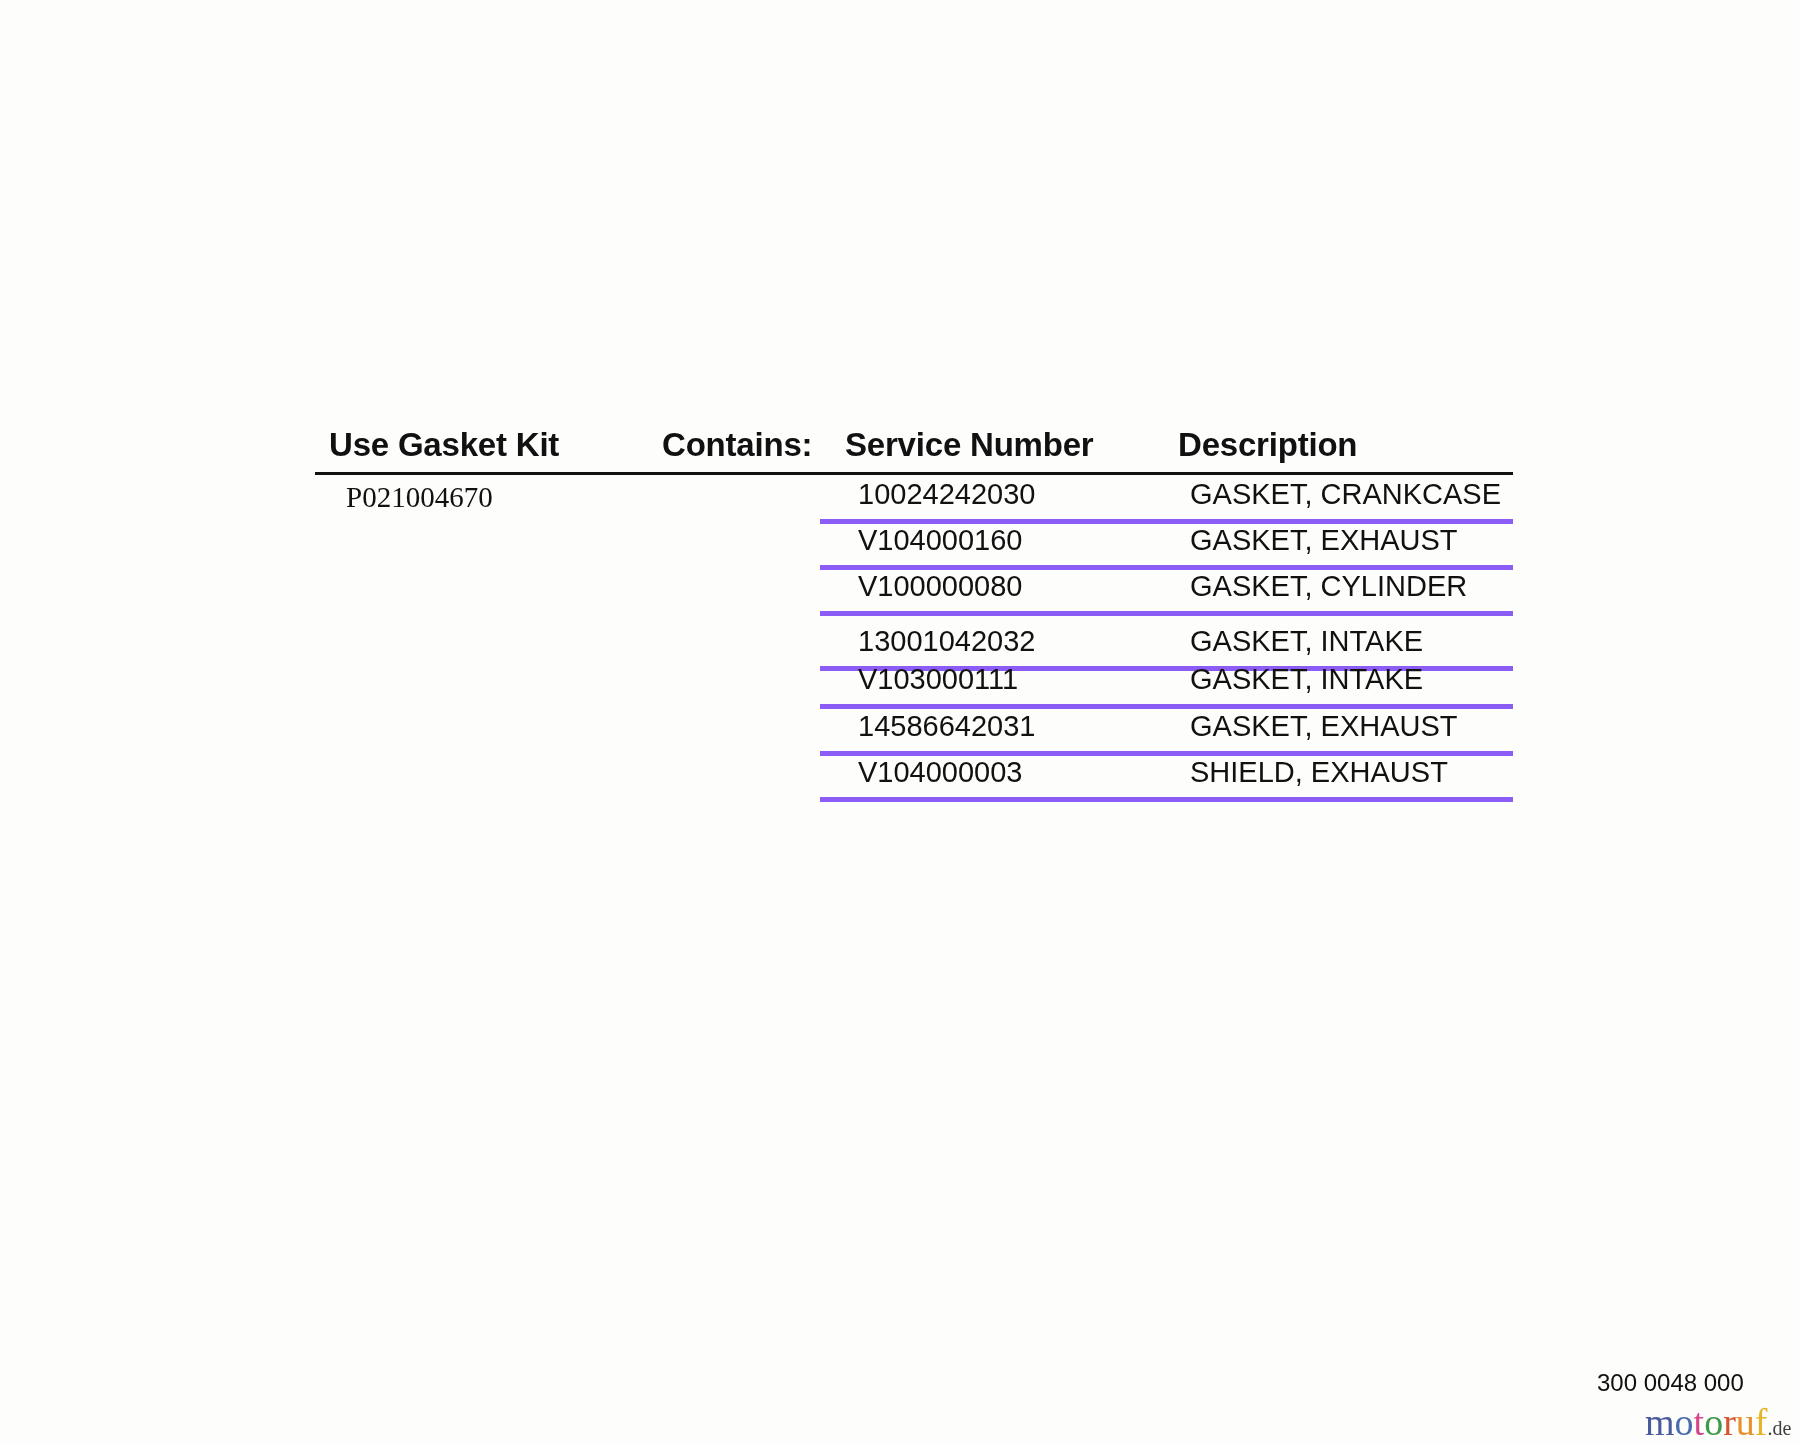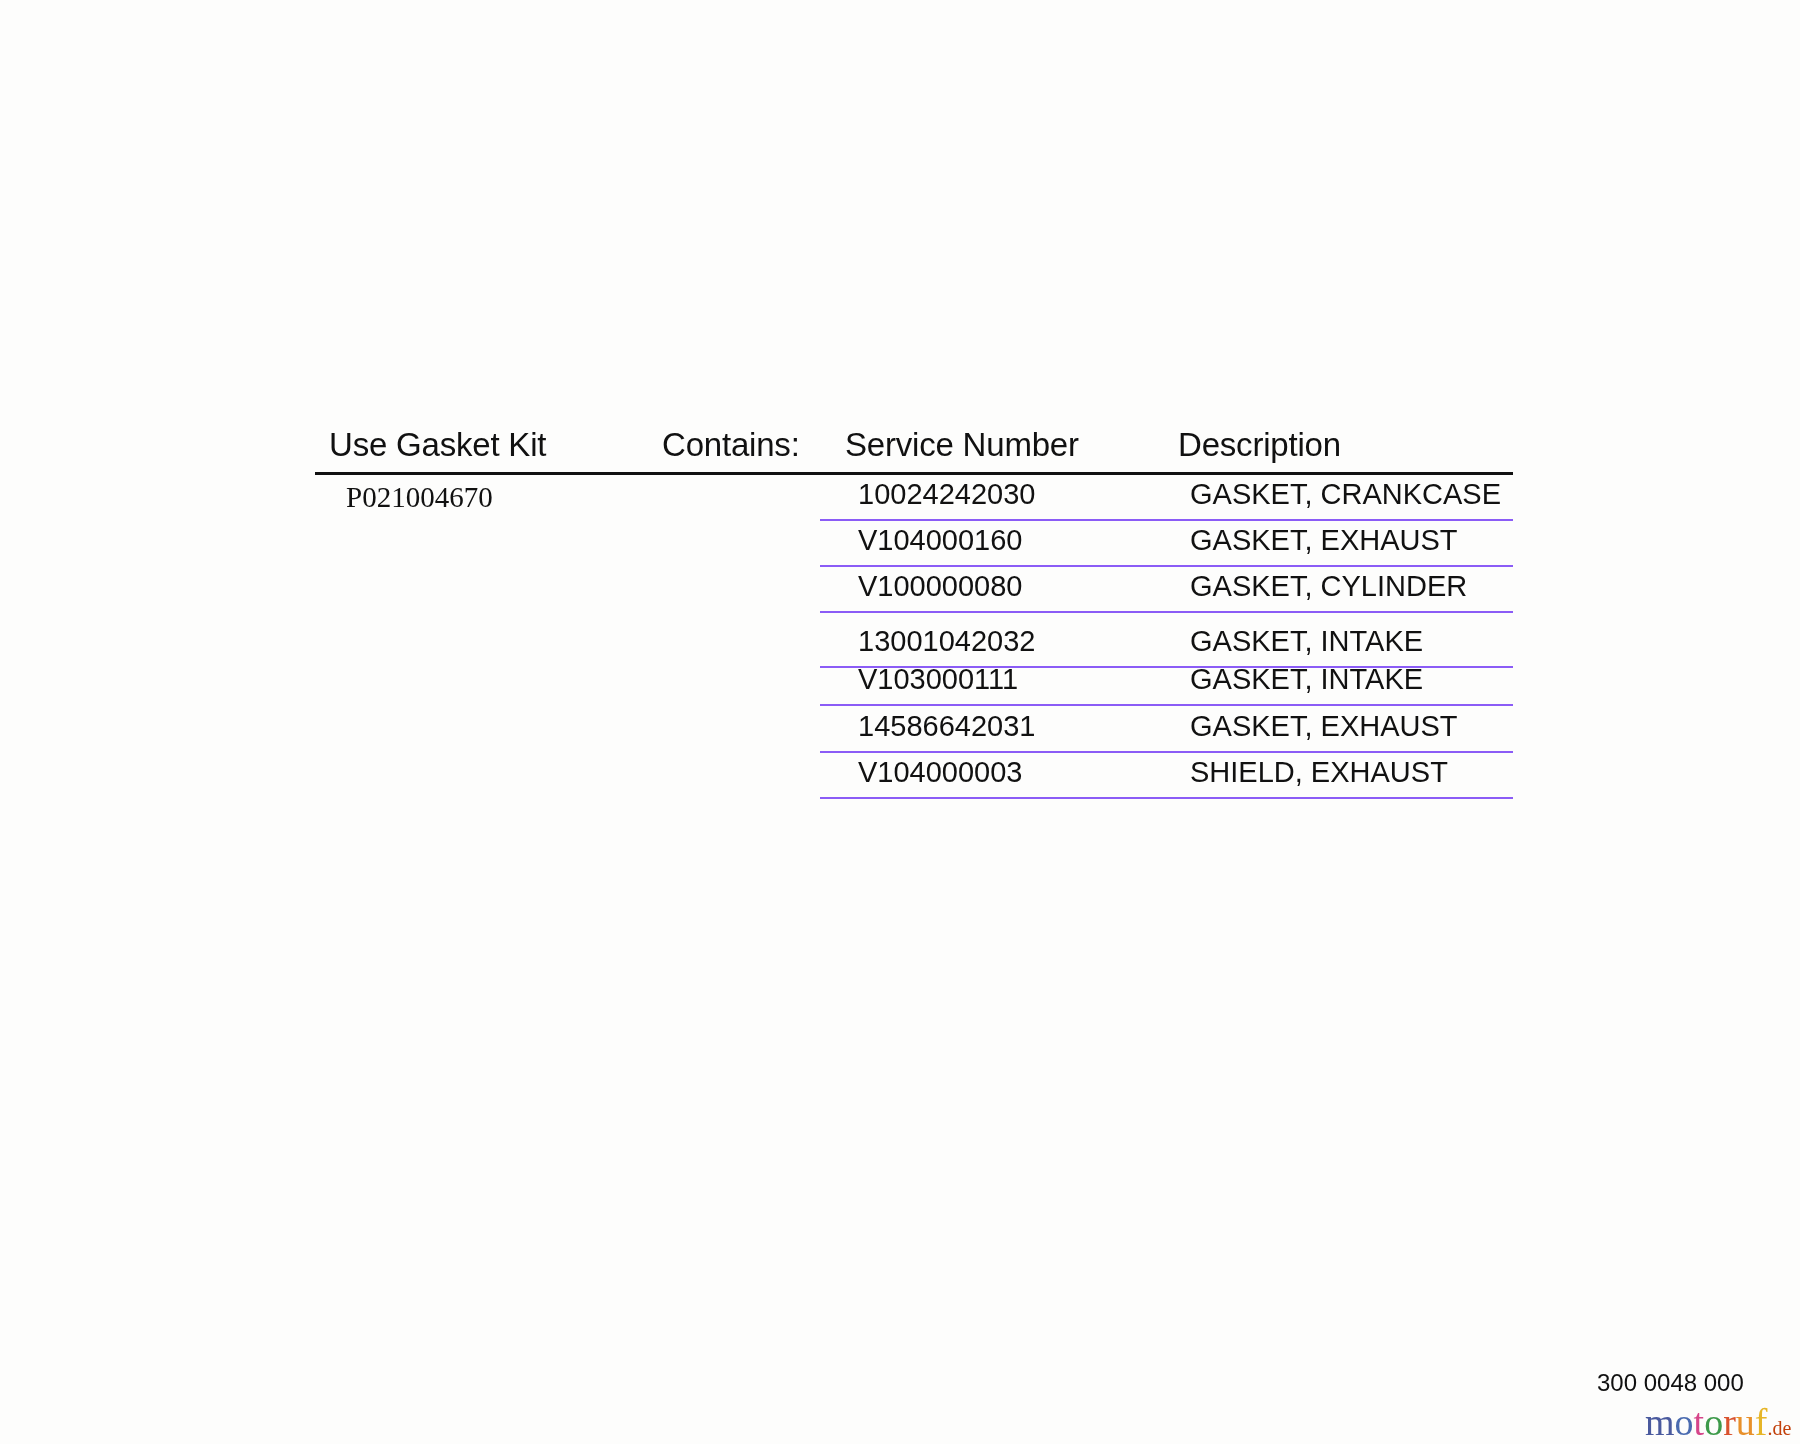--- a/index.html
+++ b/index.html
@@ -1,29 +1,29 @@
 <!DOCTYPE html>
 <html><head>
 <meta charset="utf-8">
 <style>
   html, body { margin: 0; padding: 0; }
   body {
     width: 1800px; height: 1444px; background: #fdfdfc;
     position: relative; overflow: hidden;
     font-family: "Liberation Sans", sans-serif; color: #111;
   }
-  .hdr { position: absolute; top: 426px; font-size: 33px; font-weight: normal; letter-spacing: -0.2px; }
+  .hdr { position: absolute; top: 426px; font-size: 33px; font-weight: bold; letter-spacing: -0.2px; }
   .hdr-line { position: absolute; left: 315px; top: 472px; width: 1198px; height: 3px; background: #111; }
   .kit { position: absolute; left: 346px; top: 481px; font-size: 29px; font-family: Liberation Serif, serif; }
-  .row { position: absolute; left: 820px; width: 693px; height: 46px; border-bottom: 2px solid #8b5cf6; }
+  .row { position: absolute; left: 820px; width: 693px; height: 46px; border-bottom: 5px solid #8b5cf6; }
   .row .sn { position: absolute; left: 38px; top: 5px; font-size: 29px; }
   .row .desc { position: absolute; left: 370px; top: 5px; font-size: 29px; }
   .docnum { position: absolute; left: 1597px; top: 1369px; font-size: 24px; font-weight: normal; }
   .logo { position: absolute; left: 1645px; top: 1402px; font-family: "Liberation Serif", serif; font-size: 38px; letter-spacing: 0px; line-height: 40px; }
-  .logo .de { font-size: 20px; color: #c2410c; }
+  .logo .de { font-size: 20px; color: #404040; }
 </style>
 </head>
 <body>
 
 <div>
   <div class="hdr" style="left:329px">Use Gasket Kit</div>
   <div class="hdr" style="left:662px">Contains:</div>
   <div class="hdr" style="left:845px">Service Number</div>
   <div class="hdr" style="left:1178px">Description</div>
   <div class="hdr-line"></div>

